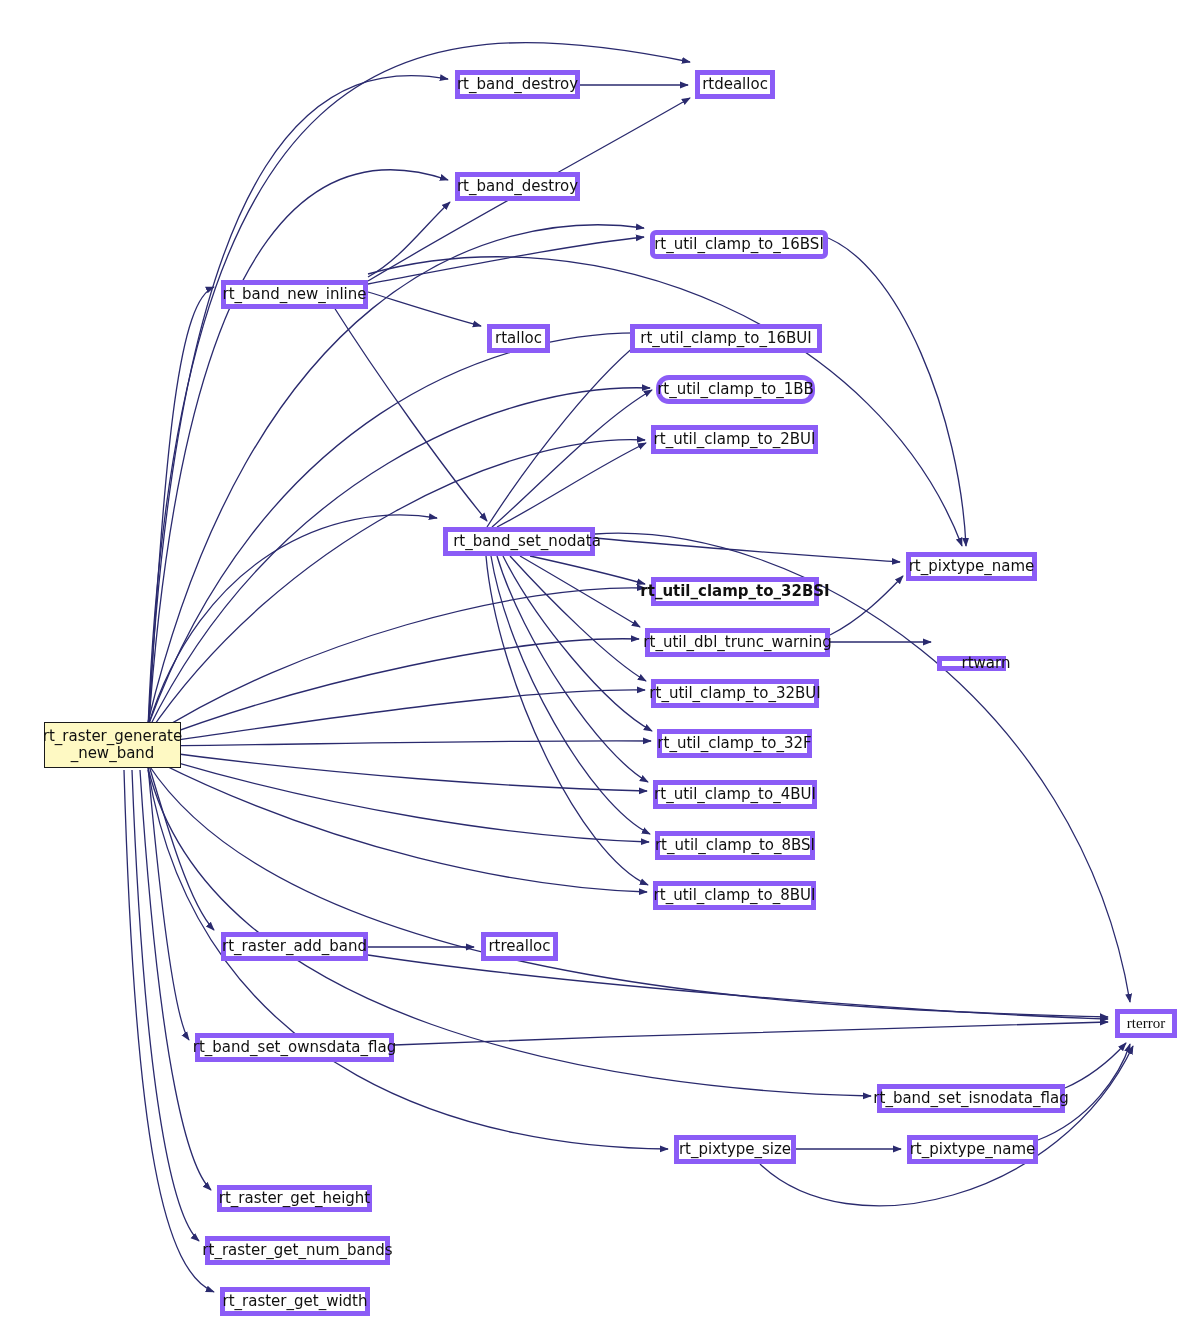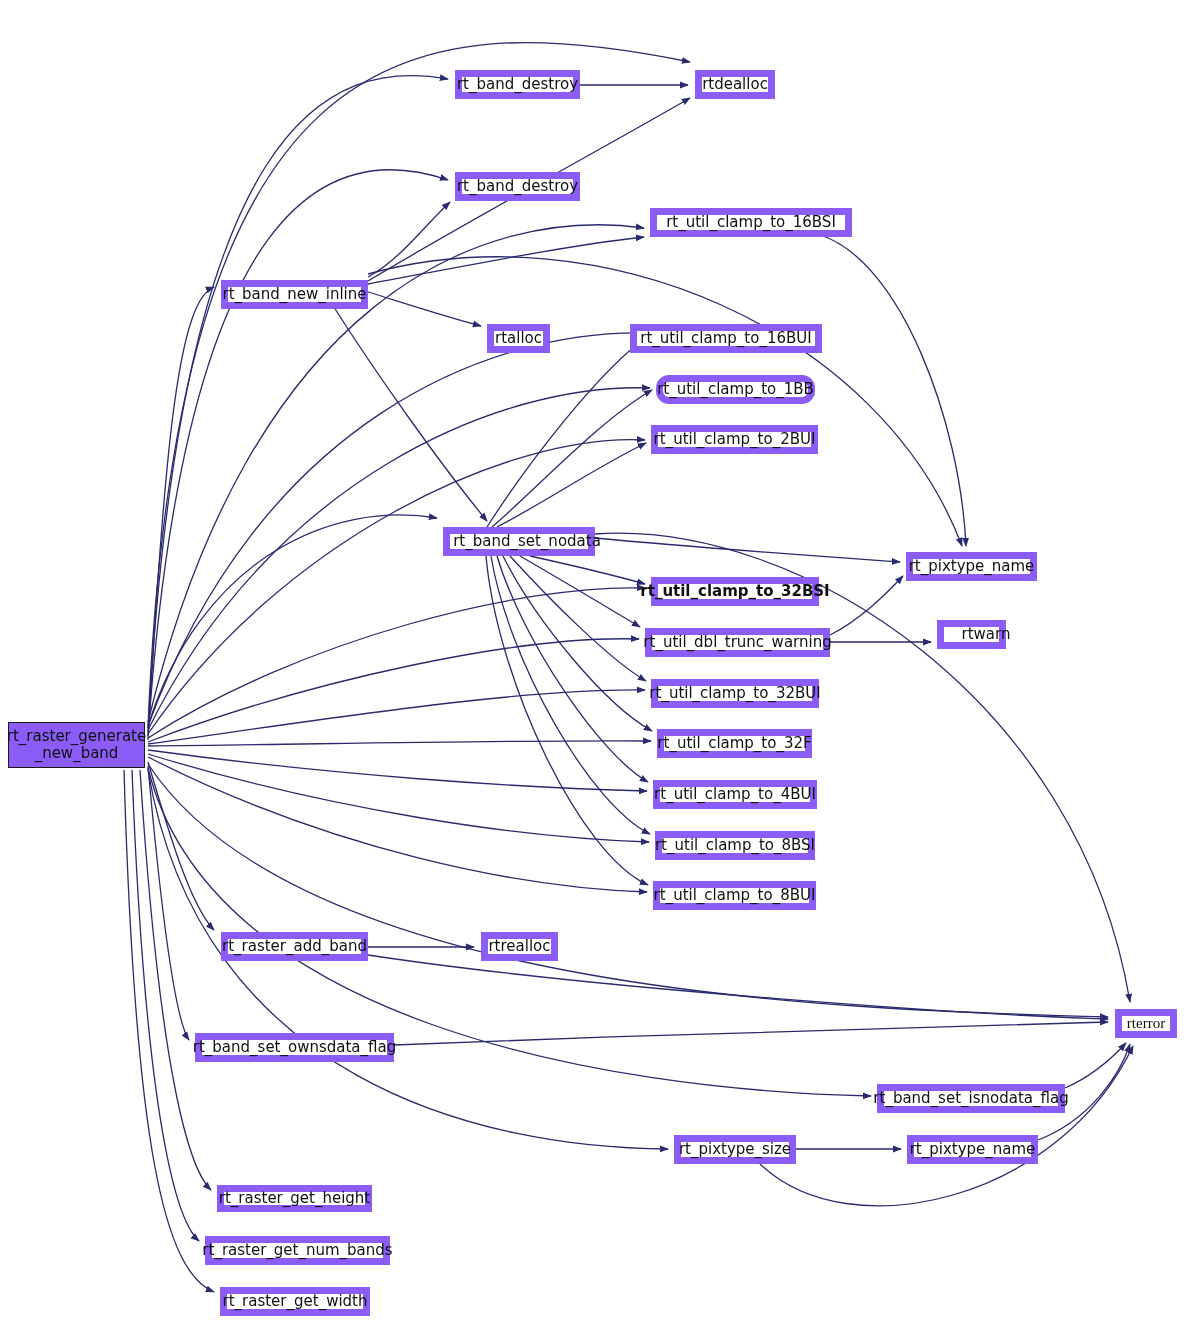--- a/index.html
+++ b/index.html
@@ -1,22 +1,22 @@
 <!DOCTYPE html>
 <html><head>
 <meta charset="utf-8">
 <style>
   html,body{margin:0;padding:0;background:#ffffff;}
   #canvas{position:relative;width:1184px;height:1320px;overflow:hidden;background:#fff;
           font-family:"DejaVu Sans","Liberation Sans",sans-serif;}
   #edges{position:absolute;left:0;top:0;width:1184px;height:1320px;}
-  .node{position:absolute;box-sizing:border-box;border:7px solid #8b5cf6;background:#ffffff;
+  .node{position:absolute;box-sizing:border-box;border:5px solid #8b5cf6;background:#ffffff;
         display:flex;align-items:center;justify-content:center;text-align:center;
         font-size:15px;color:#101010;line-height:1.15;white-space:pre-line;}
-  .node.root{background:#8b5cf6;border:1px solid #1a1a1a;}
+  .node.root{background:#fef9c3;border:1px solid #1a1a1a;margin-left:36px;}
 </style>
 </head>
 <body>
 
 <div id="canvas">
   <svg id="edges" viewBox="0 0 1184 1320" xmlns="http://www.w3.org/2000/svg">
     <defs>
       <marker id="arrow" viewBox="0 0 10 10" refX="9" refY="5" markerWidth="7" markerHeight="7" orient="auto-start-reverse">
         <path d="M0,1.2 L10,5 L0,8.8 z" fill="#2a2a6e"></path>
       </marker>
@@ -76,31 +76,31 @@
         <path d="M132,770 C145,1110 175,1220 199,1241" fill="none" stroke="#2a2a6e" stroke-width="1.3" marker-end="url(#arrow)"></path>
         <path d="M124,770 C135,1150 165,1272 214,1292" fill="none" stroke="#2a2a6e" stroke-width="1.3" marker-end="url(#arrow)"></path>
       </g>
   </svg>
   <div id="node-layer">
       <div class="node root" style="left: 8px; top: 722px; width: 137px; height: 46px;">rt_raster_generate
 _new_band</div>
       <div class="node" style="left: 455px; top: 70px; width: 125px; height: 29px;">rt_band_destroy</div>
       <div class="node" style="left: 695px; top: 70px; width: 80px; height: 29px;">rtdealloc</div>
       <div class="node" style="left: 455px; top: 172px; width: 125px; height: 29px;">rt_band_destroy</div>
-      <div class="node" style="left: 650px; top: 208px; width: 202px; height: 29px;">rt_util_clamp_to_16BSI</div>
+      <div class="node" style="left: 650px; top: 230px; width: 178px; height: 29px; border-radius: 6px;">rt_util_clamp_to_16BSI</div>
       <div class="node" style="left: 221px; top: 280px; width: 147px; height: 29px;">rt_band_new_inline</div>
       <div class="node" style="left: 487px; top: 324px; width: 63px; height: 29px;">rtalloc</div>
       <div class="node" style="left: 630px; top: 324px; width: 192px; height: 29px;">rt_util_clamp_to_16BUI</div>
       <div class="node" style="left: 656px; top: 375px; width: 159px; height: 29px; border-radius: 13px;">rt_util_clamp_to_1BB</div>
       <div class="node" style="left: 651px; top: 425px; width: 167px; height: 29px;">rt_util_clamp_to_2BUI</div>
       <div class="node" style="left: 443px; top: 527px; width: 152px; height: 29px; padding-left: 16px;">rt_band_set_nodata</div>
       <div class="node" style="left: 906px; top: 552px; width: 131px; height: 29px;">rt_pixtype_name</div>
       <div class="node" style="left: 651px; top: 577px; width: 168px; height: 29px; font-weight: bold;">rt_util_clamp_to_32BSI</div>
       <div class="node" style="left: 645px; top: 628px; width: 185px; height: 29px;">rt_util_dbl_trunc_warning</div>
-      <div class="node" style="left: 937px; top: 620px; width: 69px; height: 29px; padding-left: 29px;">rtwarn</div>
+      <div class="node" style="left: 937px; top: 656px; width: 69px; height: 15px; padding-left: 29px;">rtwarn</div>
       <div class="node" style="left: 651px; top: 679px; width: 168px; height: 29px;">rt_util_clamp_to_32BUI</div>
       <div class="node" style="left: 657px; top: 729px; width: 155px; height: 29px;">rt_util_clamp_to_32F</div>
       <div class="node" style="left: 653px; top: 780px; width: 164px; height: 29px;">rt_util_clamp_to_4BUI</div>
       <div class="node" style="left: 655px; top: 831px; width: 160px; height: 29px;">rt_util_clamp_to_8BSI</div>
       <div class="node" style="left: 653px; top: 881px; width: 163px; height: 29px;">rt_util_clamp_to_8BUI</div>
       <div class="node" style="left: 221px; top: 932px; width: 147px; height: 29px;">rt_raster_add_band</div>
       <div class="node" style="left: 481px; top: 932px; width: 77px; height: 29px;">rtrealloc</div>
       <div class="node" style="left: 1115px; top: 1009px; width: 62px; height: 29px; font-family: Liberation Serif, serif;">rterror</div>
       <div class="node" style="left: 195px; top: 1033px; width: 199px; height: 29px;">rt_band_set_ownsdata_flag</div>
       <div class="node" style="left: 877px; top: 1084px; width: 188px; height: 29px;">rt_band_set_isnodata_flag</div>

